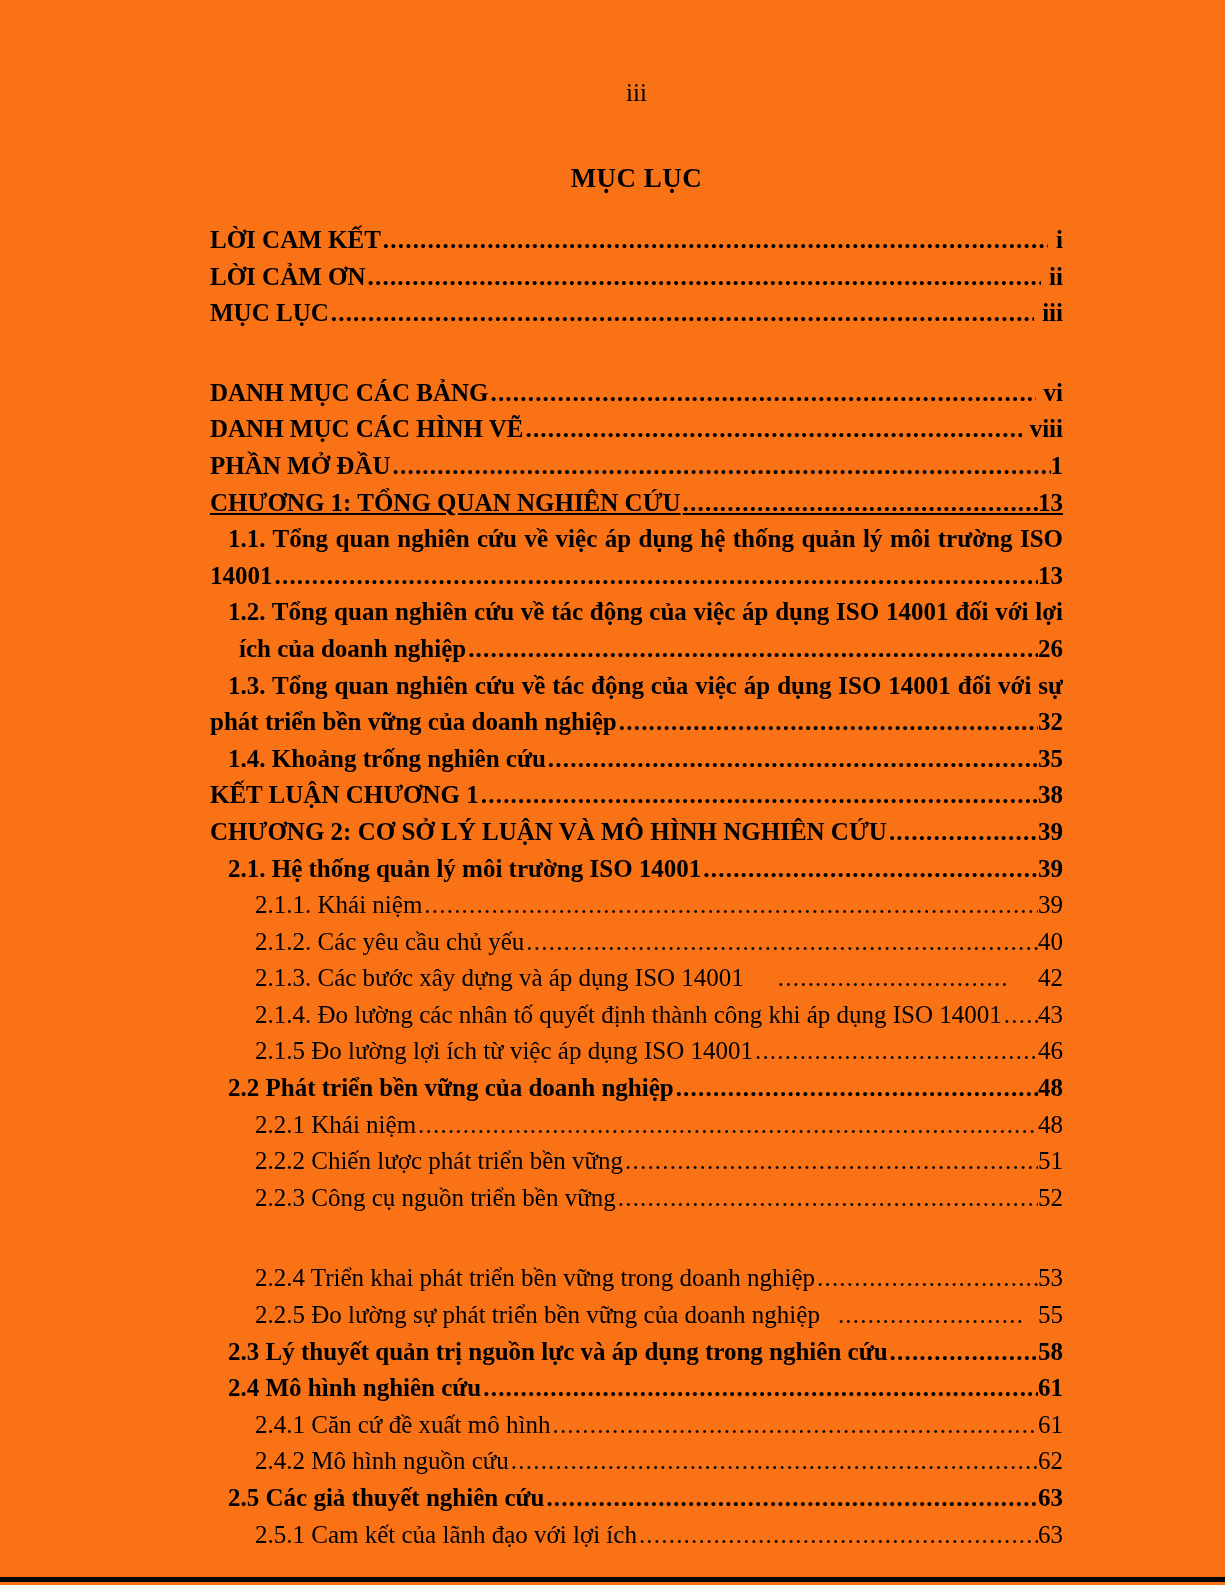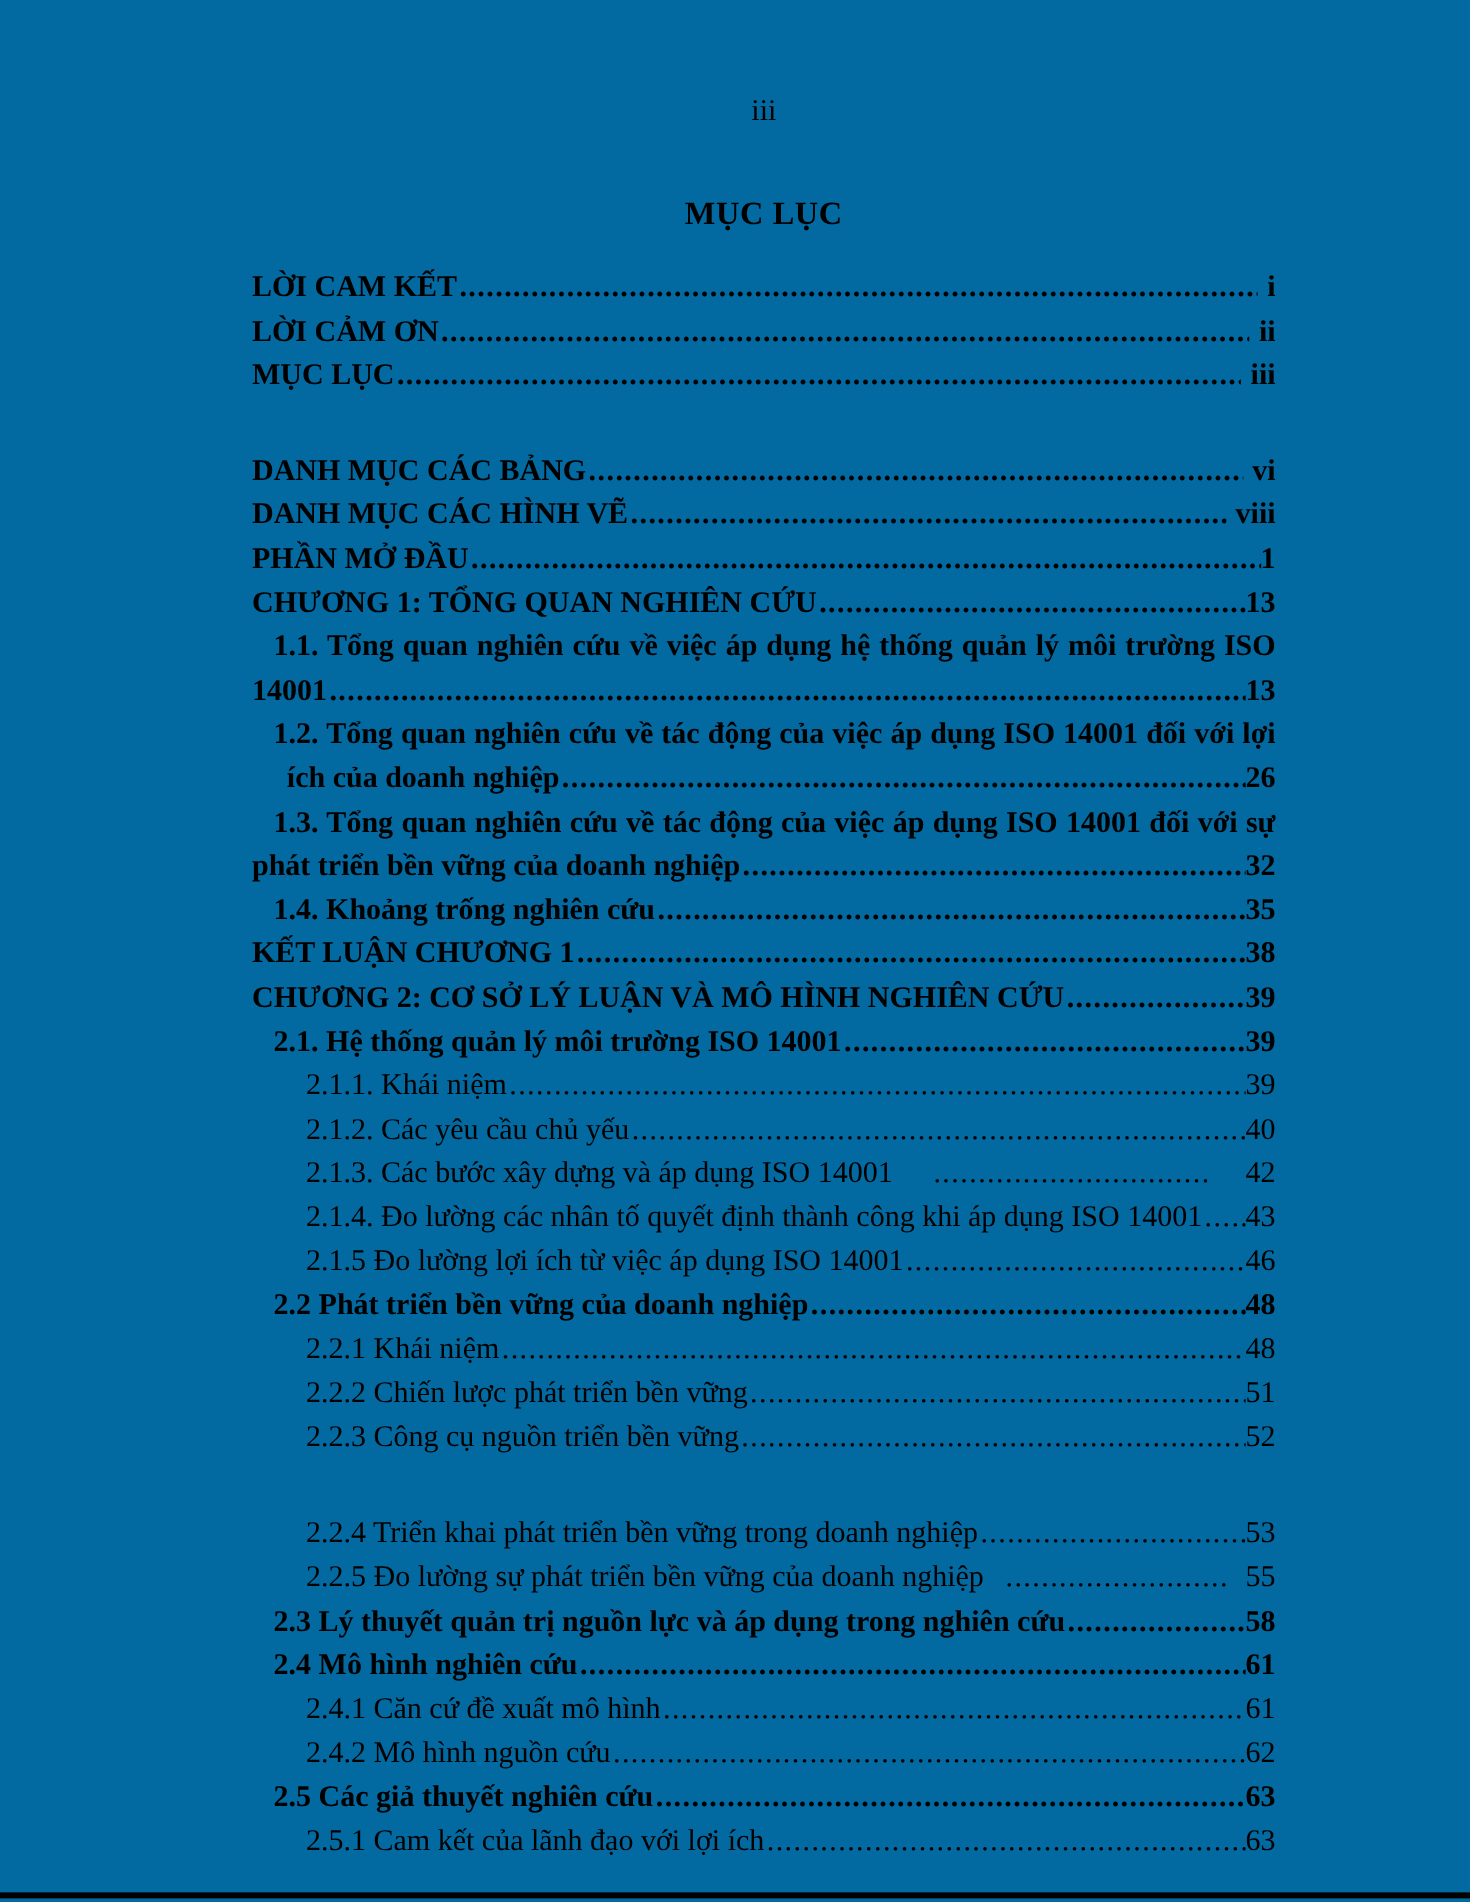--- a/index.html
+++ b/index.html
@@ -4,21 +4,21 @@
 <style>
   html, body {
     margin: 0;
     padding: 0;
     background: #ffffff;
   }
   .page {
     position: relative;
     width: 1225px;
     height: 1585px;
-    background: #0369a1;
+    background: #f97316;
     color: #000000;
     font-family: "Liberation Serif", "DejaVu Serif", serif;
     overflow: hidden;
   }
   .header-pagenum {
     position: absolute;
     left: 210px;
     top: 75px;
     width: 853px;
     text-align: center;
@@ -119,21 +119,21 @@
       <div class="toc-line bold with-page" style="padding-left: 0px;">
         <span class="toc-text">DANH MỤC CÁC HÌNH VẼ</span>
         <span class="toc-dots">....................................................................................................................................................................................</span>
         <span class="toc-page gap">viii</span>
       </div>
       <div class="toc-line bold with-page" style="padding-left: 0px;">
         <span class="toc-text">PHẦN MỞ ĐẦU</span>
         <span class="toc-dots">....................................................................................................................................................................................</span>
         <span class="toc-page">1</span>
       </div>
-      <div class="toc-line bold with-page" style="padding-left: 0px;">
+      <div class="toc-line bold with-page" style="padding-left: 0px; text-decoration: underline;">
         <span class="toc-text">CHƯƠNG 1: TỔNG QUAN NGHIÊN CỨU</span>
         <span class="toc-dots">....................................................................................................................................................................................</span>
         <span class="toc-page">13</span>
       </div>
       <div class="toc-line bold full" style="padding-left: 18px;">1.1. Tổng quan nghiên cứu về việc áp dụng hệ thống quản lý môi trường ISO</div>
       <div class="toc-line bold with-page" style="padding-left: 0px;">
         <span class="toc-text">14001</span>
         <span class="toc-dots">....................................................................................................................................................................................</span>
         <span class="toc-page">13</span>
       </div>

